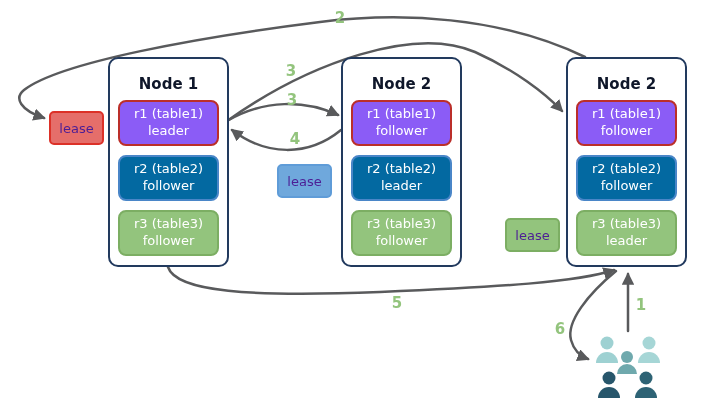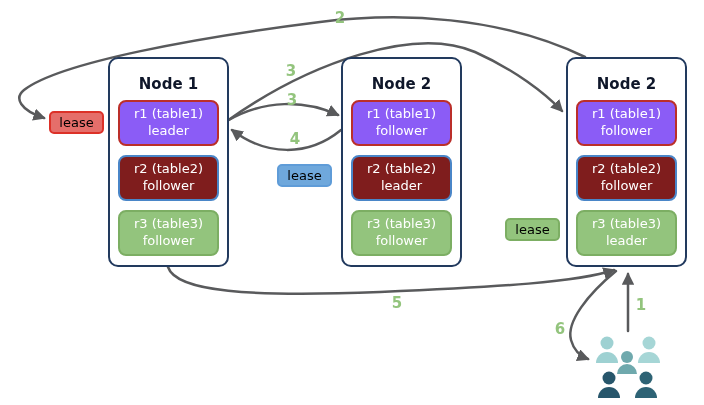--- a/index.html
+++ b/index.html
@@ -16,25 +16,25 @@
   .node-title{
     text-align:center;font-weight:700;font-size:15px;color:#0f172a;
     margin:15px 0 6px 0;line-height:20px;
   }
   .replica{
     margin:0 8px 9px 8px;height:46px;box-sizing:border-box;border:2px solid;border-radius:8px;
     color:#ffffff;font-size:13px;line-height:1.28;
     display:flex;flex-direction:column;align-items:center;justify-content:center;
   }
   .replica.red{background:#8b5cf6;border-color:#BB2F2A;}
-  .replica.blue{background:#7f1d1d;border-color:#4A86C8;}
+  .replica.blue{background:#0369a1;border-color:#4A86C8;}
   .replica.green{background:#93C47D;border-color:#7CAE63;}
   .lease{
-    position:absolute;width:55px;height:23px;box-sizing:border-box;border:2px solid;border-radius:5px;
-    color:#000000;font-size:13px;display:flex;align-items:center;justify-content:center;
+    position:absolute;width:55px;height:34px;box-sizing:border-box;border:2px solid;border-radius:5px;
+    color:#4c1d95;font-size:13px;display:flex;align-items:center;justify-content:center;
   }
   .lease.red-lease{background:#E56E6A;border-color:#DC3128;left:49px;top:111px;}
   .lease.blue-lease{background:#6FA8DC;border-color:#5F9CD8;left:277px;top:164px;}
   .lease.green-lease{background:#93C47D;border-color:#7CAE63;left:505px;top:218px;}
   .step{
     position:absolute;transform:translate(-50%,-50%);
     color:#93C47D;font-weight:700;font-size:15px;line-height:1;
   }
 </style>
 </head>

